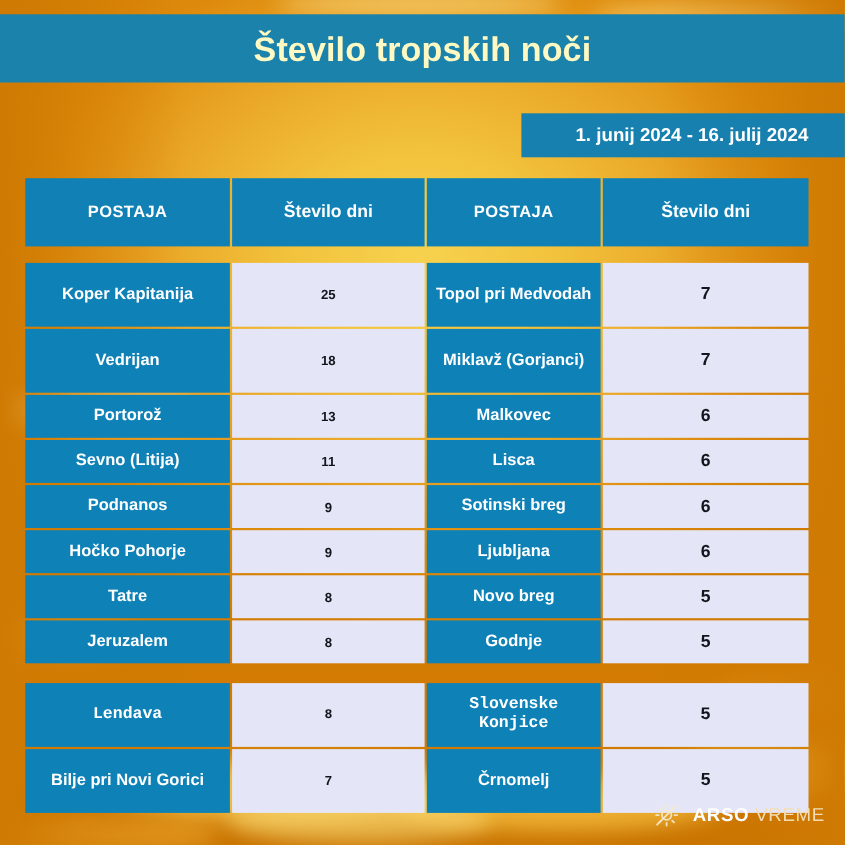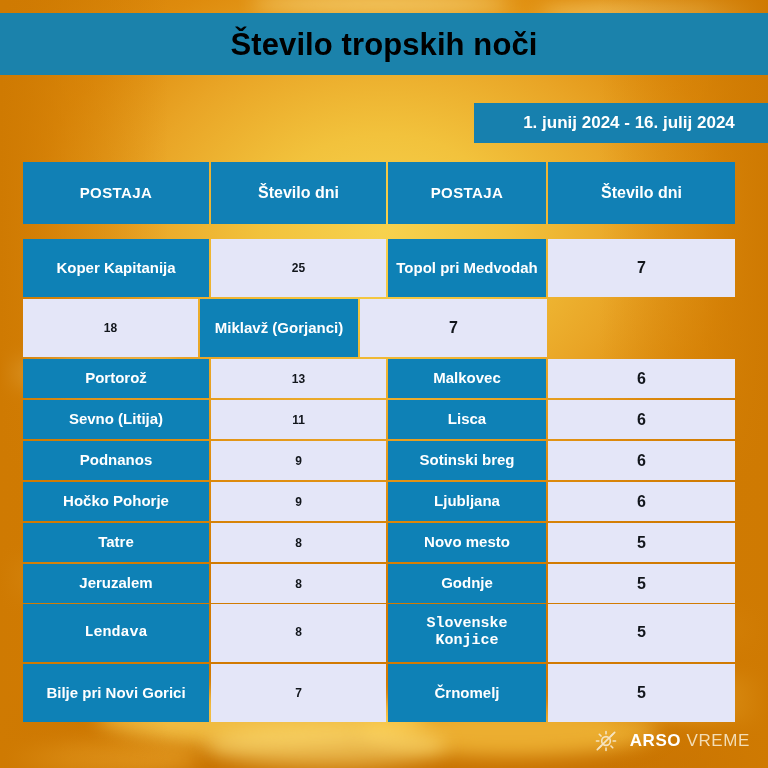--- a/index.html
+++ b/index.html
@@ -37,21 +37,21 @@
   .c10{left:648px;top:614px;width:150px;height:38px;background:rgba(255,206,80,0.45);}
   .c11{left:0px;top:742px;width:200px;height:34px;background:rgba(250,186,60,0.45);}
 
   
   .titlebar{
     position:absolute;left:0;top:13px;width:768px;height:62px;
     background:#1b82ab;z-index:3;
     display:flex;align-items:center;justify-content:center;
   }
   .title{
-    color:#000000;font-size:31px;font-weight:bold;letter-spacing:.1px;
+    color:#fef9c3;font-size:31px;font-weight:bold;letter-spacing:.1px;
     line-height:1;
   }
   
   .datebadge{
     position:absolute;left:474px;top:103px;width:310px;height:40px;
     background:#1780ae;z-index:3;
     display:flex;align-items:center;justify-content:center;
   }
   .datetext{color:#fff;font-size:17px;font-weight:bold;}
 
@@ -126,20 +126,21 @@
     <div class="cell c-days2">Število dni</div>
   </div>
   <div id="rows-host">
       <div class="row r-tall" style="margin-bottom: 2px;">
         <div class="cell c-station">Koper Kapitanija</div>
         <div class="cell c-days">25</div>
         <div class="cell c-station2">Topol pri Medvodah</div>
         <div class="cell c-days2">7</div>
       </div>
       <div class="row r-tall" style="margin-bottom: 2px;">
+        <div class="cell c-station">Vedrijan</div>
         <div class="cell c-days">18</div>
         <div class="cell c-station2">Miklavž (Gorjanci)</div>
         <div class="cell c-days2">7</div>
       </div>
       <div class="row r-std" style="margin-bottom: 2px;">
         <div class="cell c-station">Portorož</div>
         <div class="cell c-days">13</div>
         <div class="cell c-station2">Malkovec</div>
         <div class="cell c-days2">6</div>
       </div>
@@ -157,24 +158,24 @@
       </div>
       <div class="row r-std" style="margin-bottom: 2px;">
         <div class="cell c-station">Hočko Pohorje</div>
         <div class="cell c-days">9</div>
         <div class="cell c-station2">Ljubljana</div>
         <div class="cell c-days2">6</div>
       </div>
       <div class="row r-std" style="margin-bottom: 2px;">
         <div class="cell c-station">Tatre</div>
         <div class="cell c-days">8</div>
-        <div class="cell c-station2">Novo mesto</div>
-        <div class="cell c-days2">5</div>
-      </div>
-      <div class="row r-std" style="margin-bottom: 1px;">
+        <div class="cell c-station2">Novo breg</div>
+        <div class="cell c-days2">5</div>
+      </div>
+      <div class="row r-std" style="margin-bottom: 18px;">
         <div class="cell c-station">Jeruzalem</div>
         <div class="cell c-days">8</div>
         <div class="cell c-station2">Godnje</div>
         <div class="cell c-days2">5</div>
       </div>
       <div class="row r-tall" style="margin-bottom: 2px; font-family: Liberation Mono, monospace;">
         <div class="cell c-station">Lendava</div>
         <div class="cell c-days">8</div>
         <div class="cell c-station2">Slovenske Konjice</div>
         <div class="cell c-days2">5</div>

